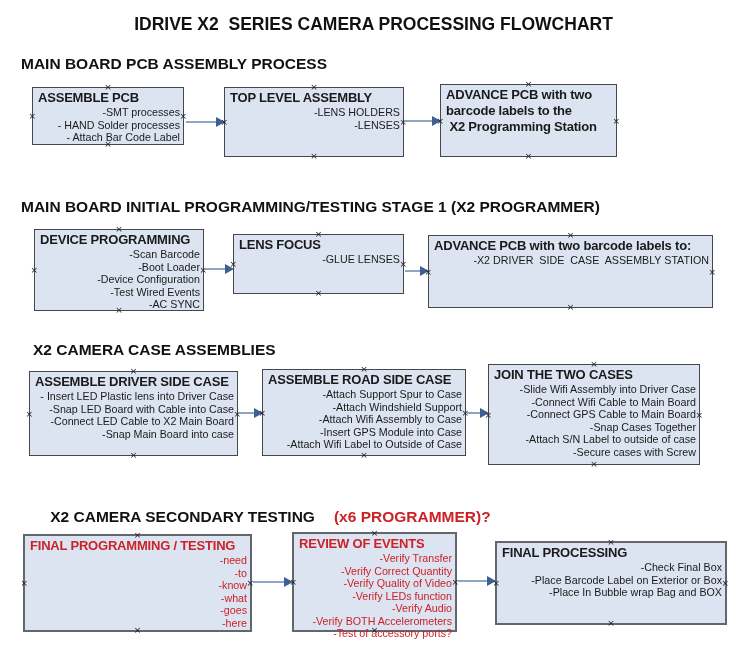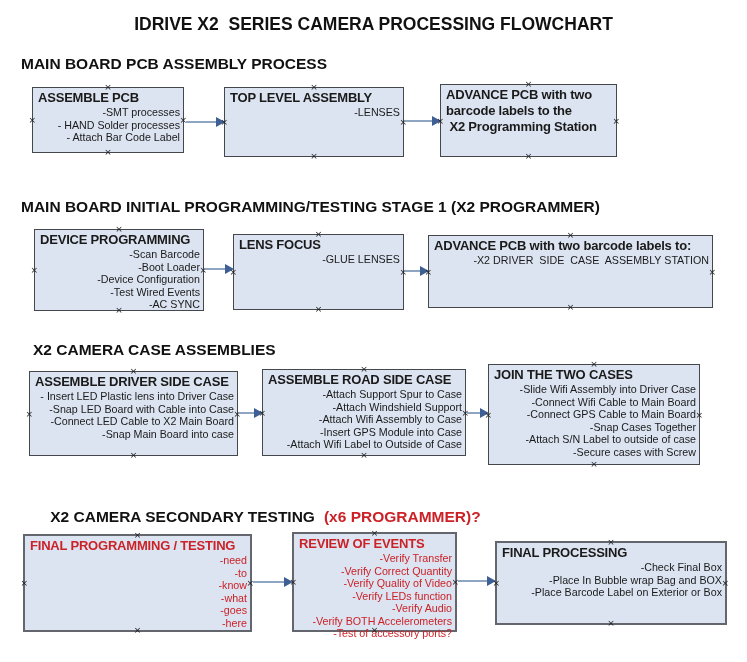--- a/index.html
+++ b/index.html
@@ -7,21 +7,21 @@
     position:relative;width:747px;height:662px;background:#fff;overflow:hidden;
     font-family:"Liberation Sans","DejaVu Sans",sans-serif;color:#1a1a1a;
   }
   .page-title{
     position:absolute;left:0;top:14px;width:747px;text-align:center;
     font-size:17.5px;font-weight:bold;white-space:pre;color:#111;
   }
   .section-heading{
     position:absolute;font-size:15.5px;font-weight:bold;white-space:pre;color:#111;
   }
-  .section-heading .suffix{color:var(--red);margin-left:9px;}
+  .section-heading .suffix{color:var(--red);margin-left:19px;}
   .box{
     position:absolute;box-sizing:border-box;background:var(--box-fill);
     border:2px solid var(--box-border);padding:2px 3px 0 5px;
   }
   .box.thin{border-width:1.5px;border-color:#44474c;}
   .box-title{
     font-size:13px;line-height:16px;font-weight:bold;white-space:pre;letter-spacing:-0.2px;
   }
   .box-item{
     font-size:10.7px;line-height:12.5px;white-space:pre;text-align:right;
@@ -44,38 +44,39 @@
 </style>
 </head>
 <body>
 
 <div id="canvas">
 
   <div class="page-title">IDRIVE X2  SERIES CAMERA PROCESSING FLOWCHART</div>
 
   <div class="section-heading" style="left:21px;top:55px">MAIN BOARD PCB ASSEMBLY PROCESS</div>
 
-  <div class="box thin" style="left:32px;top:87px;width:152px;height:66px">
+  <div class="box thin" style="left:32px;top:87px;width:152px;height:58px">
     <div class="box-title">ASSEMBLE PCB</div>
     <div>
         <div class="box-item"> -SMT processes</div>
         <div class="box-item">- HAND Solder processes</div>
         <div class="box-item">- Attach Bar Code Label</div>
       </div>
   <span class="h ht">×</span>
       <span class="h hb">×</span>
       <span class="h hl">×</span>
       <span class="h hr">×</span>
     </div>
 
   <div class="arrow" style="left:186px;top:121px;width:37px"></div>
 
   <div class="box thin" style="left:224px;top:87px;width:180px;height:70px">
     <div class="box-title">TOP LEVEL ASSEMBLY</div>
     <div>
+        <div class="box-item">-LENS HOLDERS</div>
         <div class="box-item">-LENSES</div>
       </div>
   <span class="h ht">×</span>
       <span class="h hb">×</span>
       <span class="h hl">×</span>
       <span class="h hr">×</span>
     </div>
 
   <div class="arrow" style="left:405px;top:120px;width:34px"></div>
 
@@ -102,21 +103,21 @@
         <div class="box-item">-AC SYNC</div>
       </div>
   <span class="h ht">×</span>
       <span class="h hb">×</span>
       <span class="h hl">×</span>
       <span class="h hr">×</span>
     </div>
 
   <div class="arrow" style="left:205px;top:268px;width:27px"></div>
 
-  <div class="box thin" style="left:233px;top:234px;width:171px;height:76px">
+  <div class="box thin" style="left:233px;top:234px;width:171px;height:60px">
     <div class="box-title">LENS FOCUS</div>
     <div>
         <div class="box-item">-GLUE LENSES</div>
       </div>
   <span class="h ht">×</span>
       <span class="h hb">×</span>
       <span class="h hl">×</span>
       <span class="h hr">×</span>
     </div>
 
@@ -222,22 +223,22 @@
       <span class="h hl">×</span>
       <span class="h hr">×</span>
     </div>
 
   <div class="arrow" style="left:458px;top:580px;width:36px"></div>
 
   <div class="box" style="left:495px;top:541px;width:232px;height:84px">
     <div class="box-title">FINAL PROCESSING</div>
     <div>
         <div class="box-item"> -Check Final Box</div>
+        <div class="box-item">-Place Barcode Label on Exterior or Box</div>
         <div class="box-item">-Place In Bubble wrap Bag and BOX</div>
-        <div class="box-item">-Place Barcode Label on Exterior or Box</div>
       </div>
   <span class="h ht">×</span>
       <span class="h hb">×</span>
       <span class="h hl">×</span>
       <span class="h hr">×</span>
     </div>
 
 </div>
 
 </body></html>

